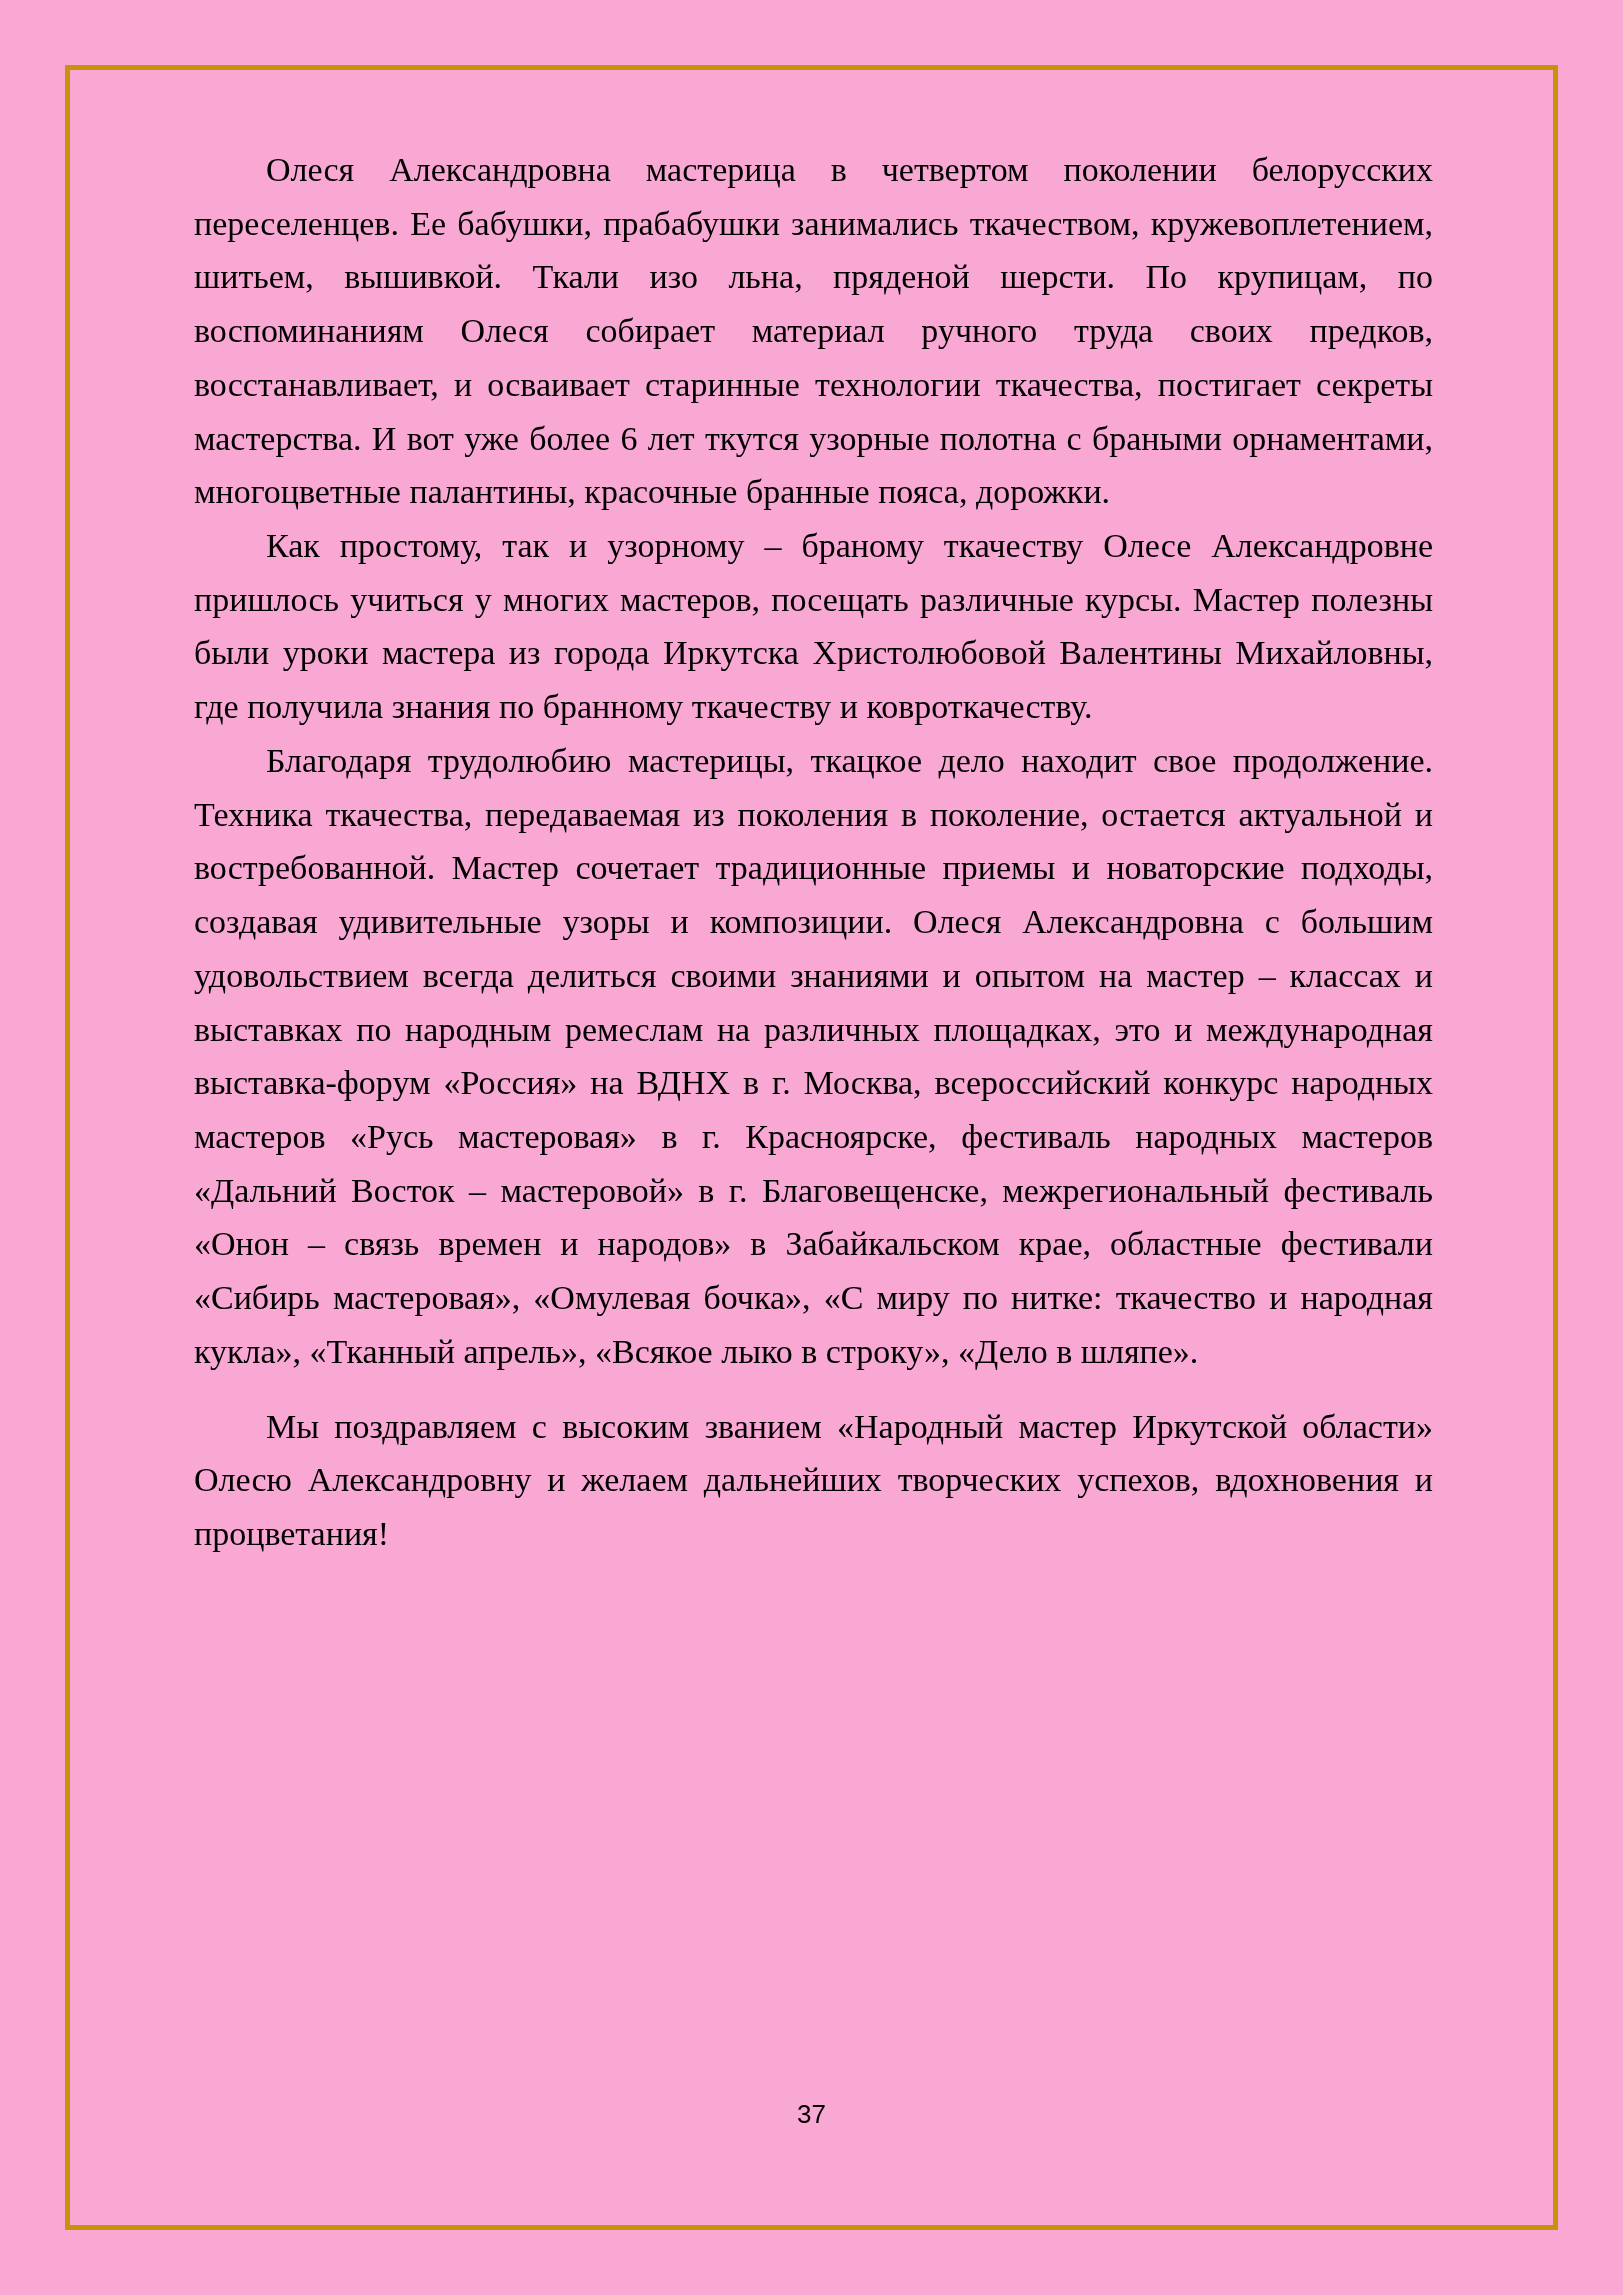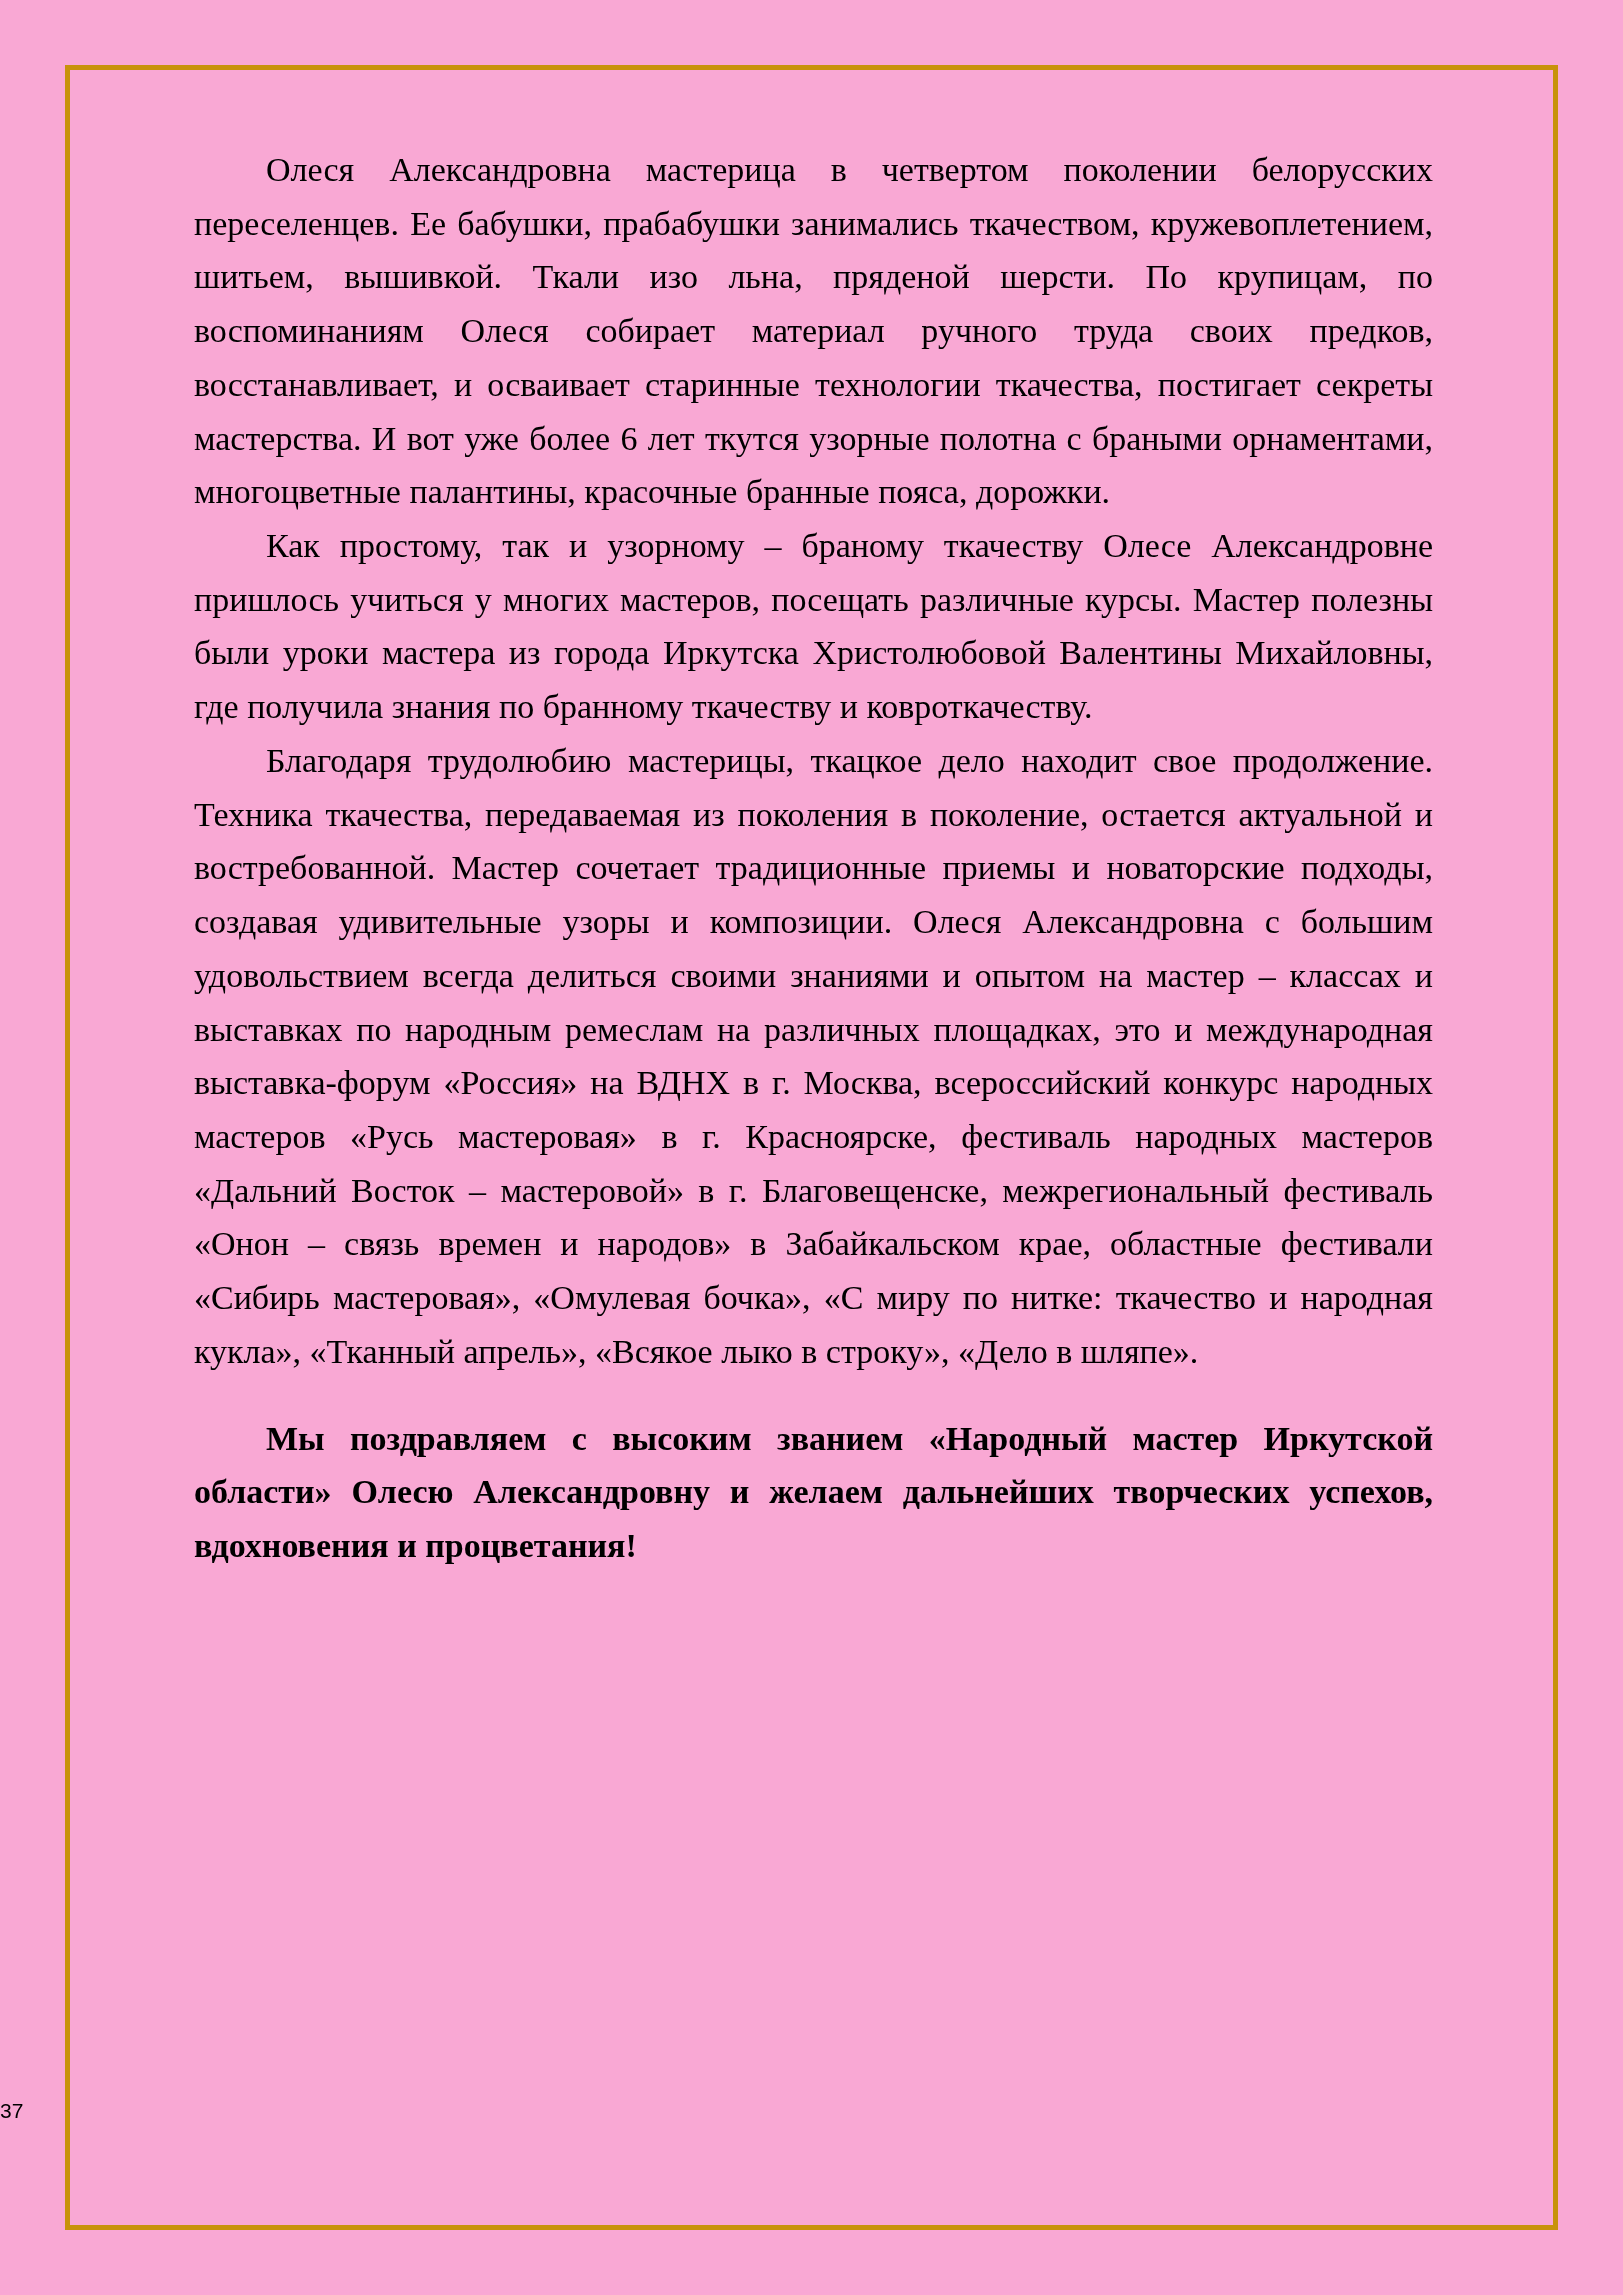--- a/index.html
+++ b/index.html
@@ -37,31 +37,30 @@
     font-size: 34px;
     line-height: 1.58;
     color: #000000;
     text-align: justify;
     text-indent: 72px;
     margin: 0 0 0 0;
     hyphens: none;
     -webkit-hyphens: none;
   }
   .para.spaced-before {
-    margin-top: 33px;
-    font-weight: bold;
+    margin-top: 21px;
   }
   .page-number {
     position: absolute;
     left: 0;
     right: 0;
     top: 2099px;
-    text-align: left;
+    text-align: center;
     font-family: "Liberation Sans", "DejaVu Sans", sans-serif;
-    font-size: 21px;
+    font-size: 26px;
     color: #000000;
   }
 </style>
 </head>
 <body>
 
 <div class="page">
 
   <div class="page-frame"></div>
 

